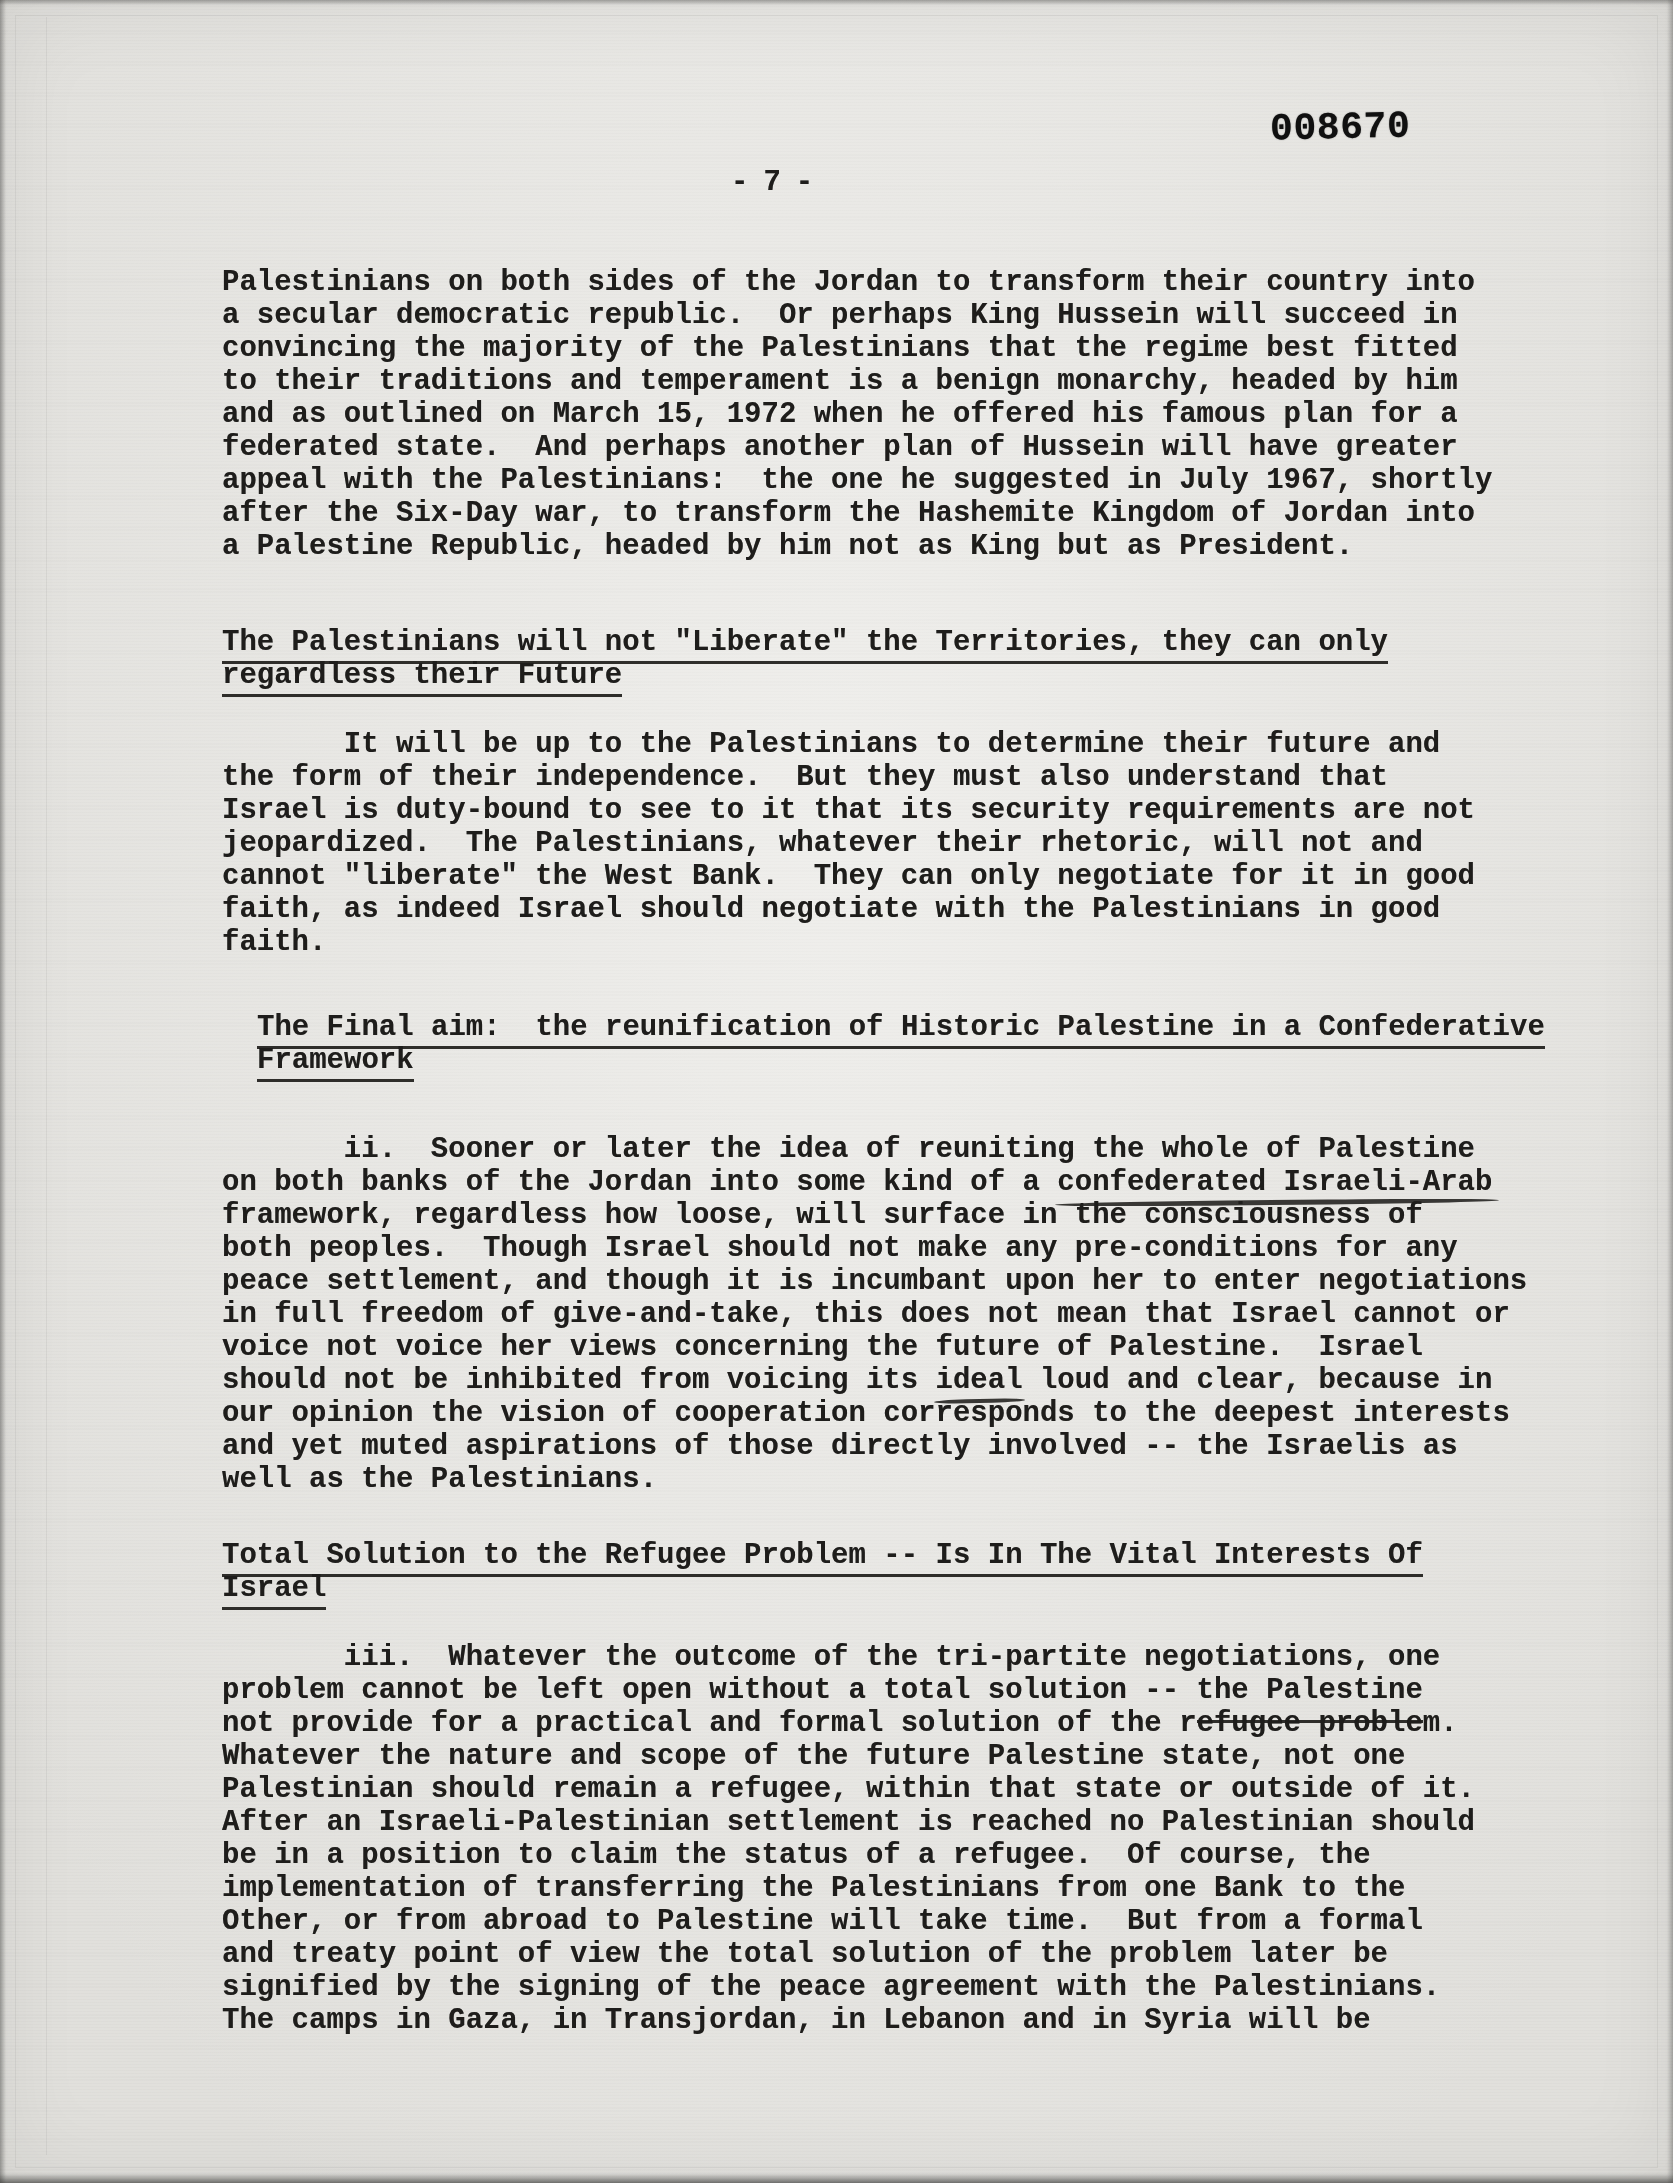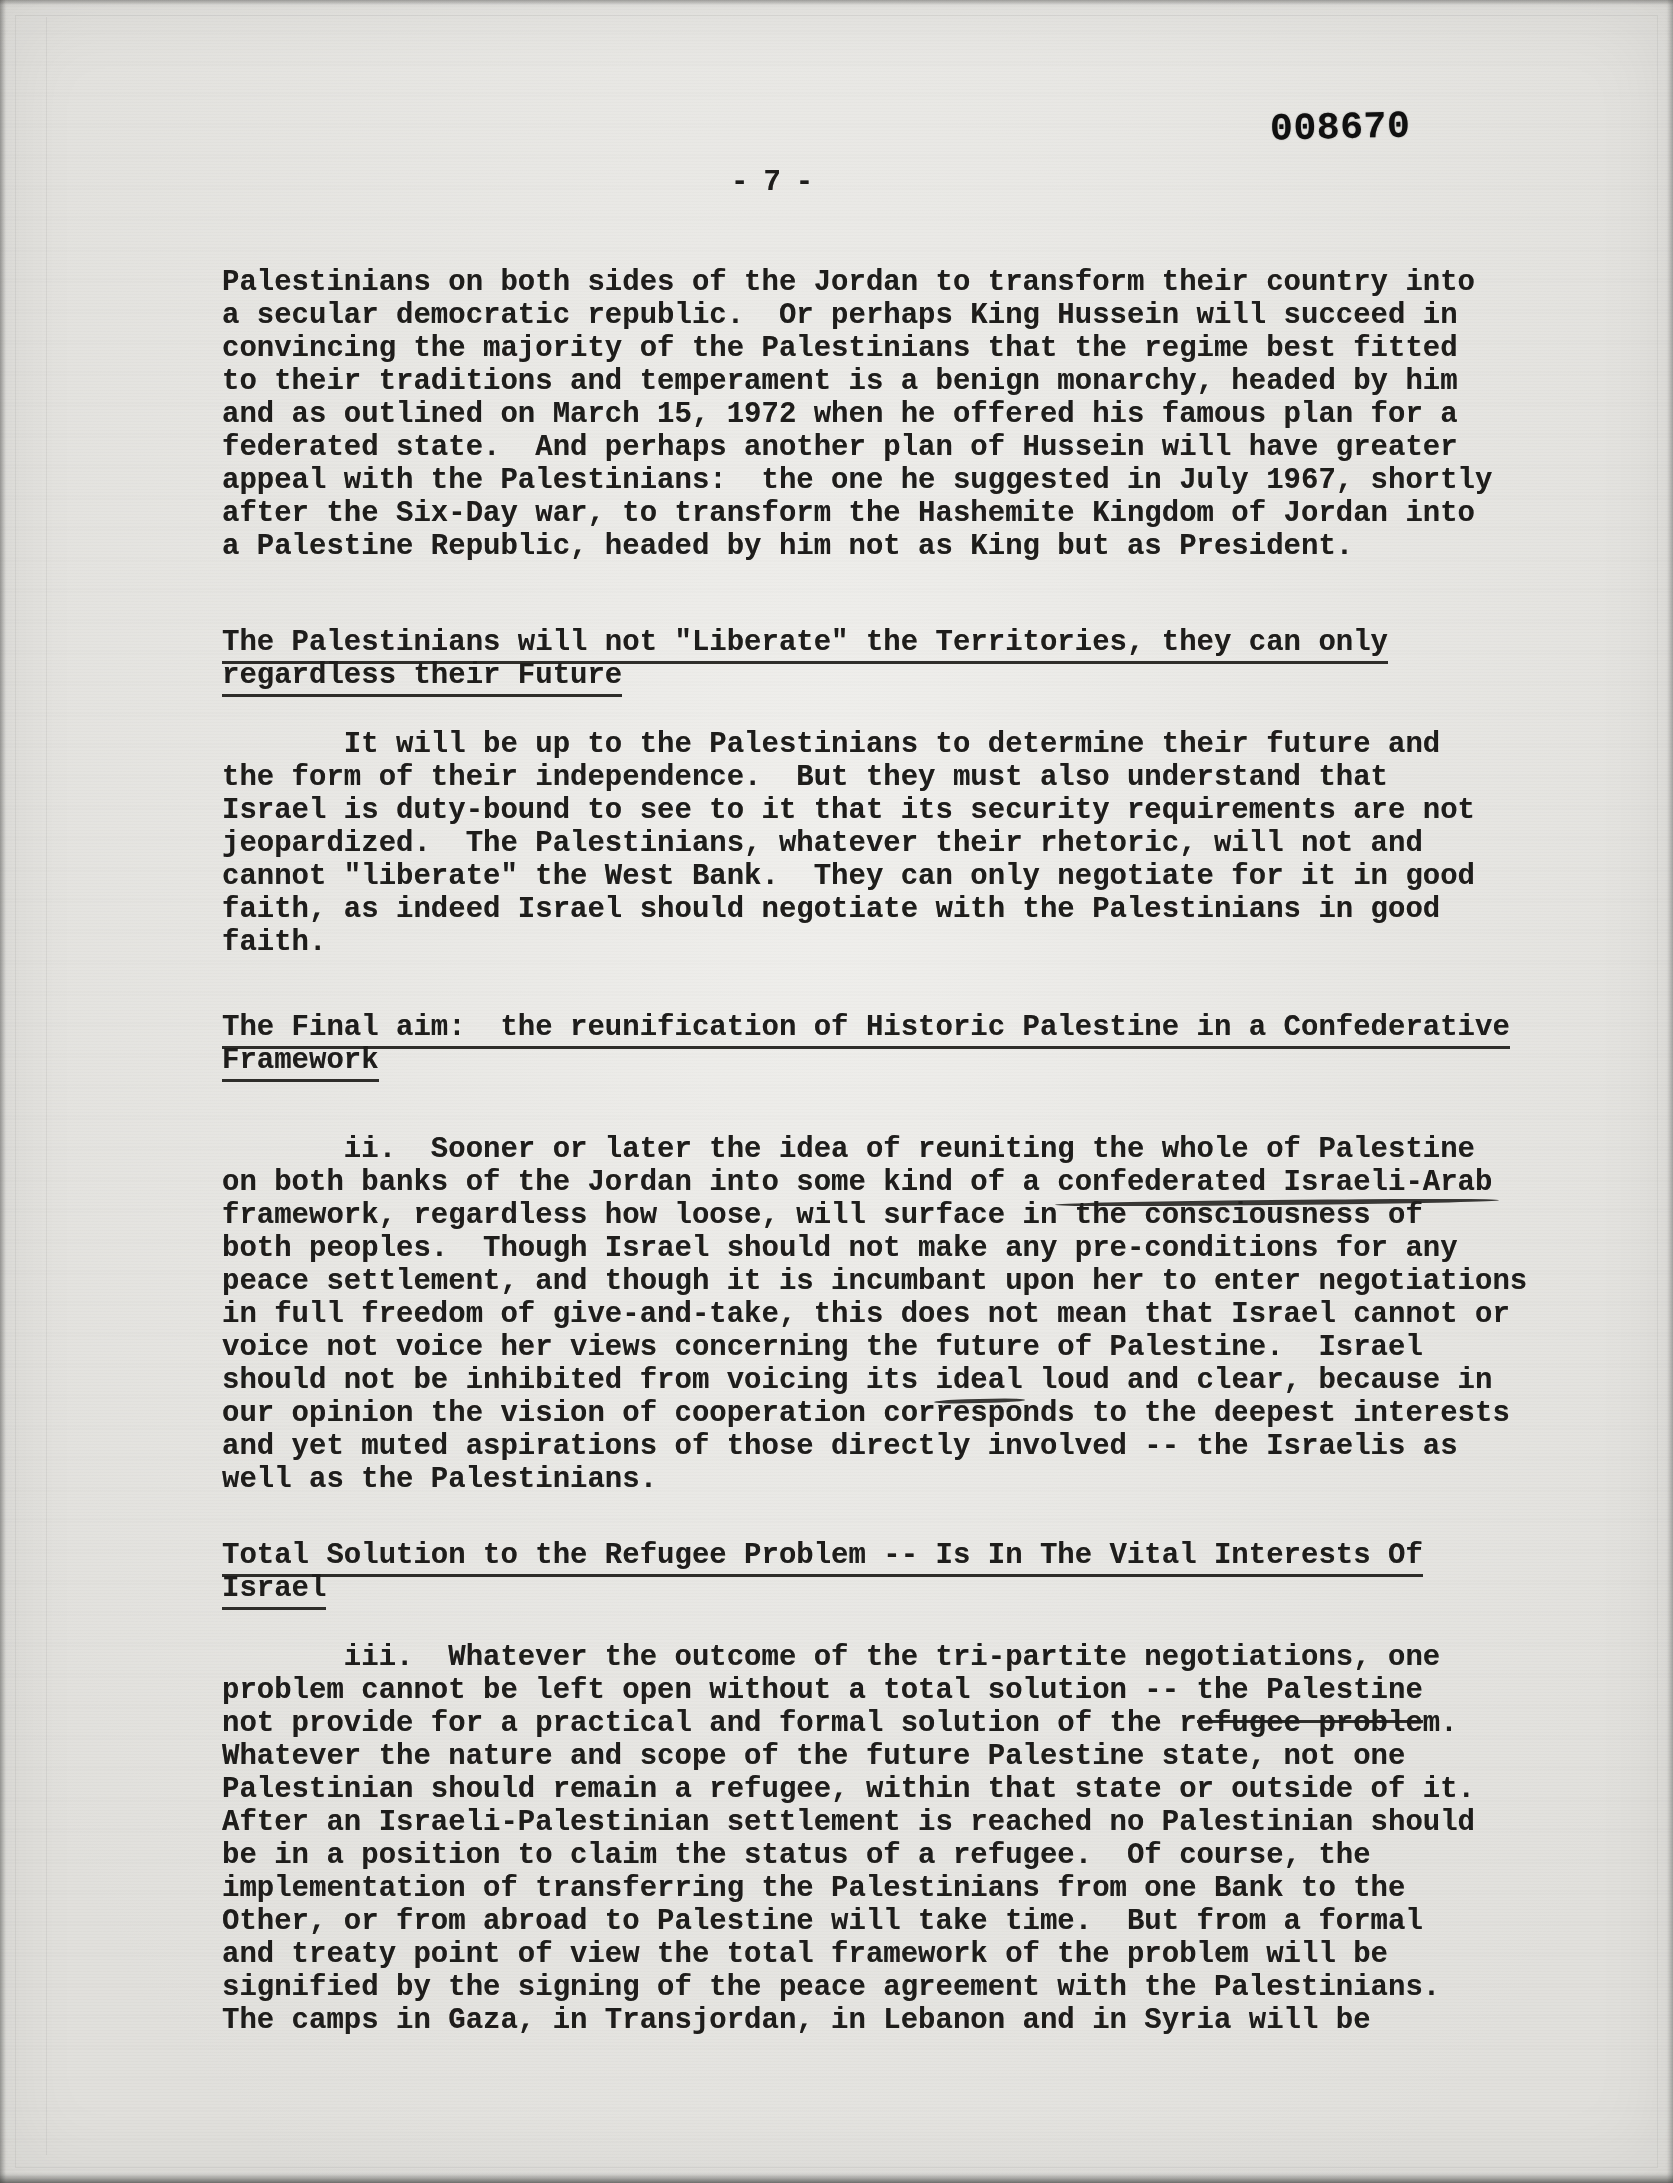--- a/index.html
+++ b/index.html
@@ -54,21 +54,21 @@
   .hand::after{
     content:"";position:absolute;left:-2.5px;right:-6.2px;bottom:-6.2px;height:5px;
     background:rgba(32,31,28,0.88);
     border-radius:50% / 65%;
     transform:rotate(-0.6deg);
   }
   .hand-short::after{left:-1.2px;right:-2.5px;height:4.3px;transform:rotate(-1.4deg);}
   .heading{margin:0;}
   .m-h1{margin-top:63px;}
   .m-p2{margin-top:36px;}
-  .m-h2{margin-top:52px;}
+  .m-h2{margin-top:52px;margin-left:35px;}
   .m-p3{margin-top:56px;}
   .m-h3{margin-top:43px;}
   .m-p4{margin-top:36px;}
 </style>
 </head>
 <body>
 
 <div class="page">
   <div class="scan-frame"></div>
   <div class="fold-left"></div>
@@ -136,20 +136,20 @@
     <div class="m-p4">
       <div class="ln">       iii.  Whatever the outcome of the tri-partite negotiations, one</div>
       <div class="ln"><span>problem cannot be left open without a total solution -- </span><span class="tu2">the Palestine</span></div>
       <div class="ln">not provide for a practical and formal solution of the refugee problem.</div>
       <div class="ln">Whatever the nature and scope of the future Palestine state, not one</div>
       <div class="ln">Palestinian should remain a refugee, within that state or outside of it.</div>
       <div class="ln">After an Israeli-Palestinian settlement is reached no Palestinian should</div>
       <div class="ln">be in a position to claim the status of a refugee.  Of course, the</div>
       <div class="ln">implementation of transferring the Palestinians from one Bank to the</div>
       <div class="ln">Other, or from abroad to Palestine will take time.  But from a formal</div>
-      <div class="ln">and treaty point of view the total framework of the problem will be</div>
+      <div class="ln">and treaty point of view the total solution of the problem later be</div>
       <div class="ln">signified by the signing of the peace agreement with the Palestinians.</div>
       <div class="ln">The camps in Gaza, in Transjordan, in Lebanon and in Syria will be</div>
     </div>
 
   </div>
 </div>
 
 
 </body></html>

